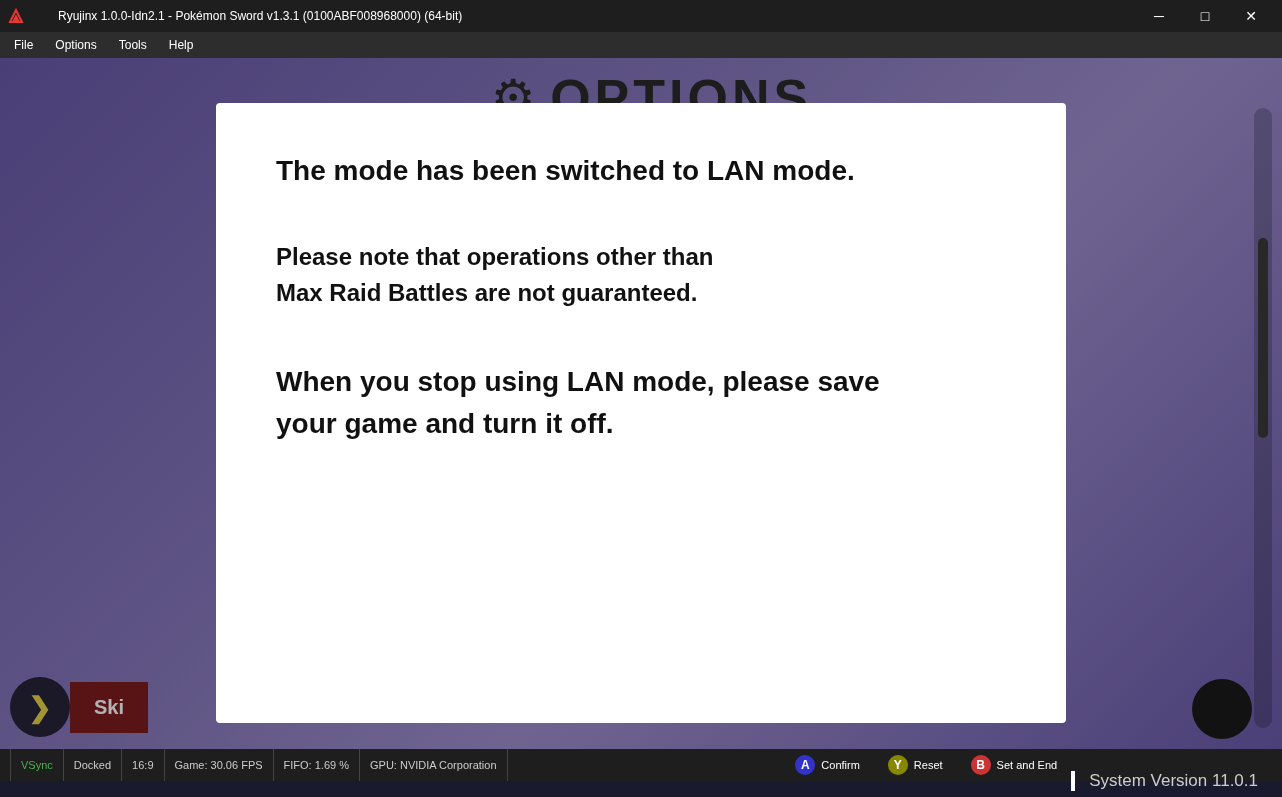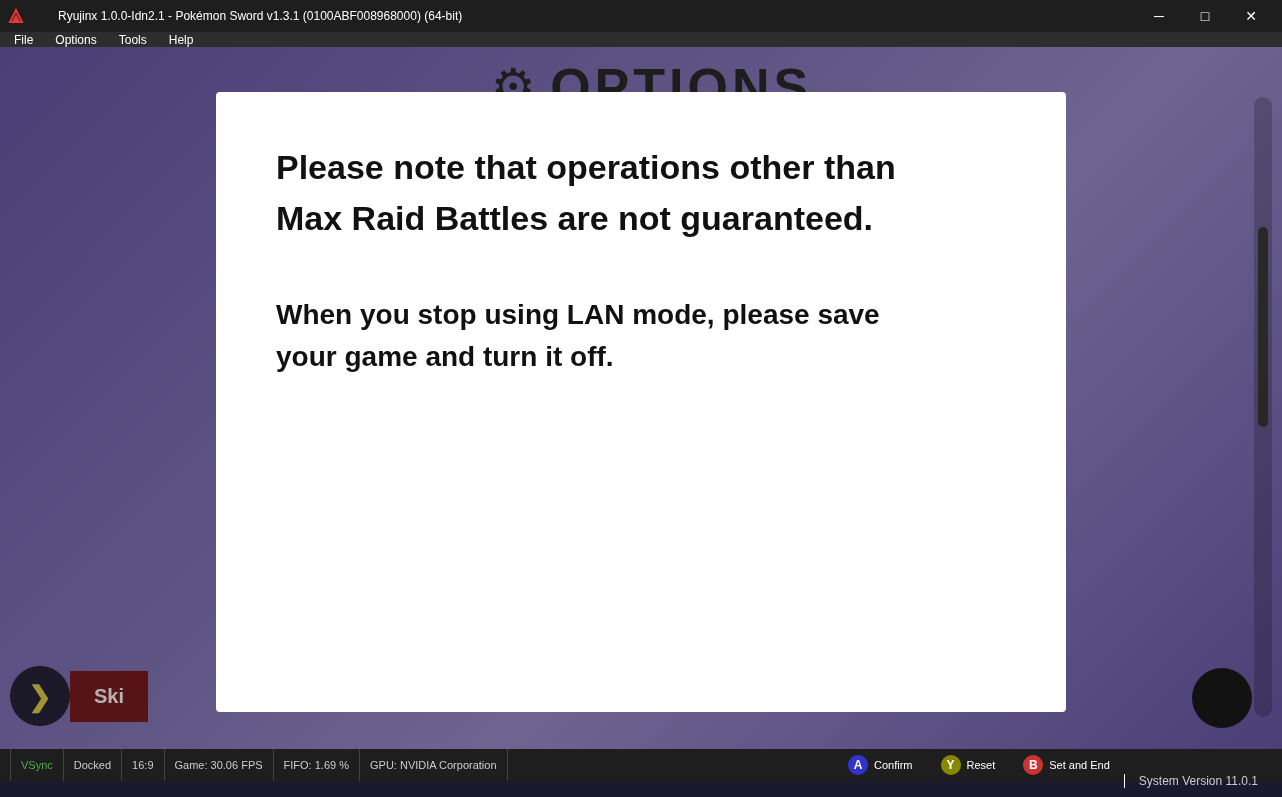--- a/index.html
+++ b/index.html
@@ -51,21 +51,21 @@
       font-size: 14px;
       cursor: pointer;
       display: flex;
       align-items: center;
       justify-content: center;
     }
 
     
     #menubar {
       width: 100%;
-      height: 15px;
+      height: 26px;
       background: #2d2d2d;
       display: flex;
       align-items: center;
       padding: 0 4px;
       gap: 2px;
       z-index: 100;
       position: relative;
     }
     .menu-item {
       color: #fff;
@@ -222,21 +222,21 @@
       position: relative;
     }
     #dialog-line1 {
       font-size: 28px;
       font-weight: 600;
       color: #111;
       margin-bottom: 50px;
       line-height: 1.3;
     }
     #dialog-line2 {
-      font-size: 34px;
+      font-size: 24px;
       font-weight: 600;
       color: #111;
       margin-bottom: 50px;
       line-height: 1.5;
     }
     #dialog-line3 {
       font-size: 28px;
       font-weight: 600;
       color: #111;
       line-height: 1.5;
@@ -303,23 +303,23 @@
     .btn-circle-a { background: #3333cc; }
     .btn-circle-y { background: #888800; }
     .btn-circle-b { background: #cc3333; }
     .btn-label {
       color: #fff;
       font-size: 11px;
       font-weight: 500;
     }
     #system-version {
       color: #ccc;
-      font-size: 12px;
+      font-size: 17px;
       padding: 0 14px;
-      border-left: 1px solid #ffffff;
+      border-left: 4px solid #ffffff;
       height: 100%;
       display: flex;
       align-items: center;
       margin-top: 32px;
     }
   </style>
 </head>
 <body>
 
 <div id="titlebar">
@@ -362,20 +362,21 @@
     <div id="chevron-btn">
       <span id="chevron-icon">❯</span>
     </div>
     <button id="skip-btn">Ski</button>
   </div>
 
   <div id="right-circle"></div>
 
   <div id="dialog-overlay">
     <div id="dialog-box">
+      <div id="dialog-line1">The mode has been switched to LAN mode.</div>
       <div id="dialog-line2">
         Please note that operations other than<br>Max Raid Battles are not guaranteed.
       </div>
       <div id="dialog-line3">
         When you stop using LAN mode, please save<br>your game and turn it off.
       </div>
     </div>
   </div>
 </div>
 

